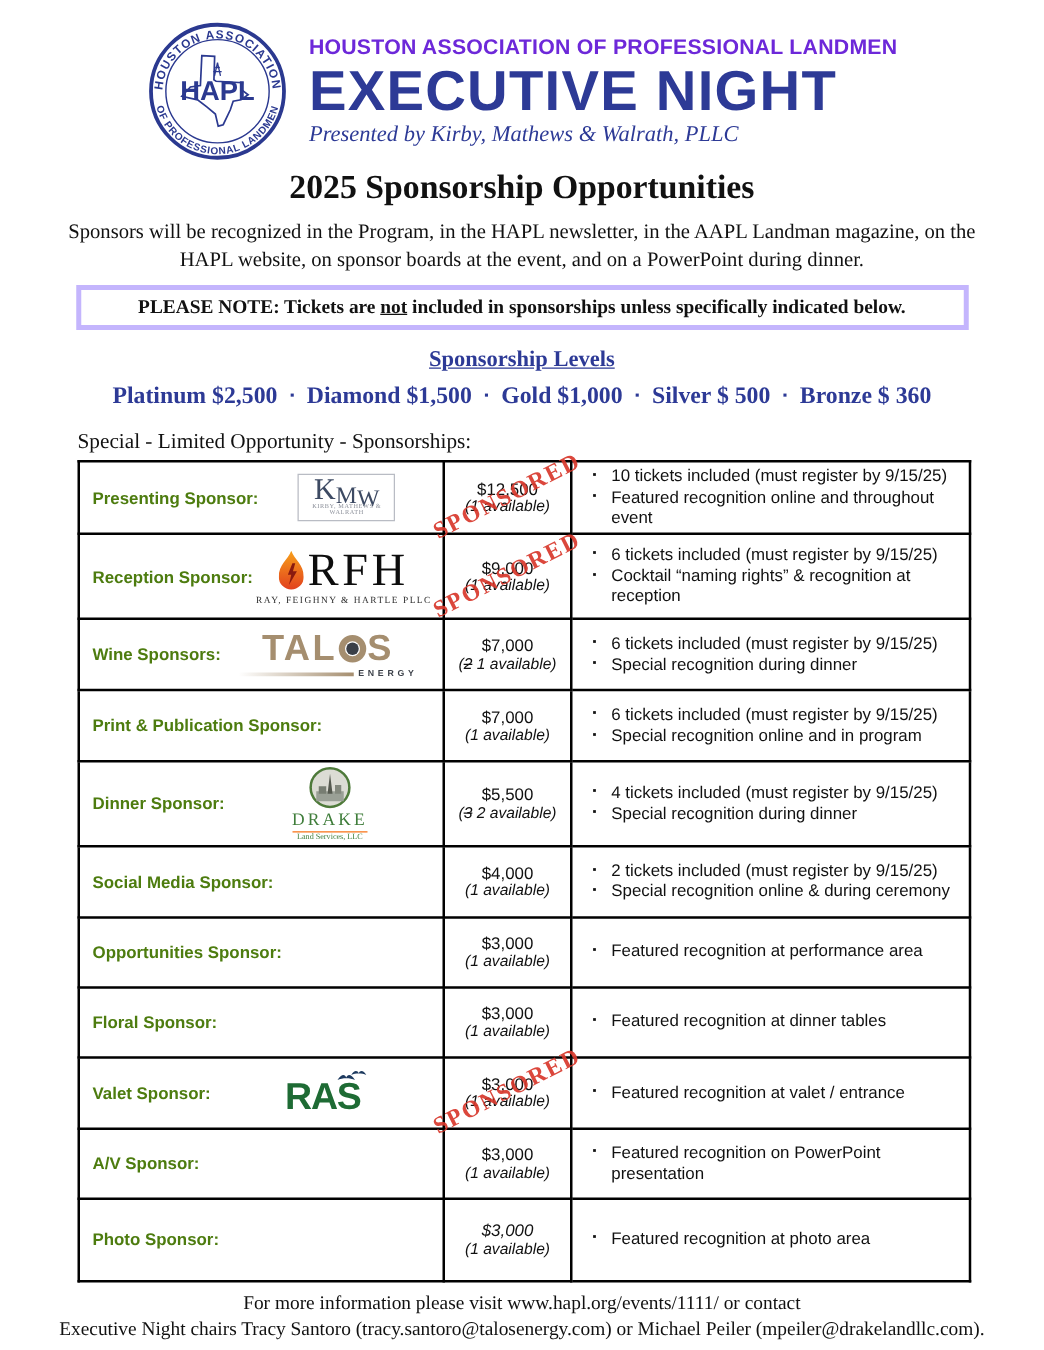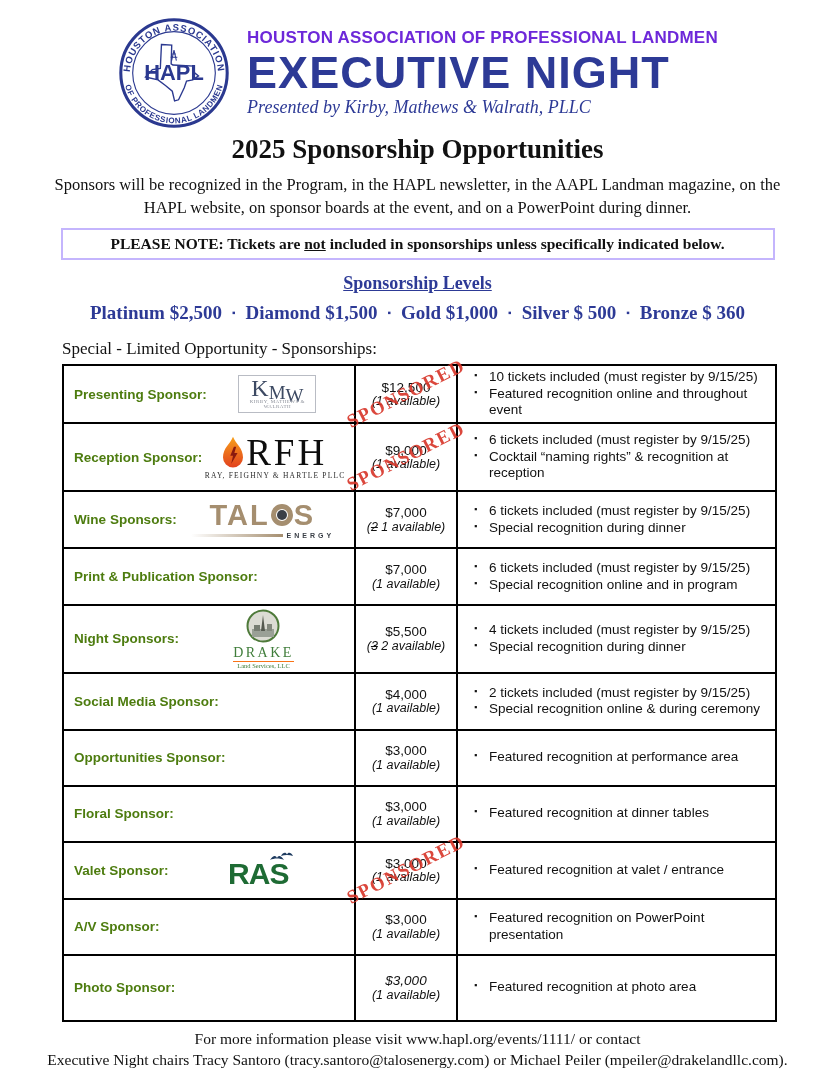--- a/index.html
+++ b/index.html
@@ -21,21 +21,21 @@
     color:#2d3a96; font-family:"Liberation Sans", sans-serif; font-weight:bold;
     font-size:45px; line-height:1.02; letter-spacing:1px; margin-top:2px;
   }
   .presented-by { color:#2d3a96; font-style:italic; font-size:18px; margin-top:2px; }
 
   .page-title { text-align:center; font-weight:bold; font-size:27px; margin-top:4px; }
 
   .intro { text-align:center; font-size:16.5px; line-height:1.4; width:740px; margin:8px auto 0; }
 
   .note-box {
-    width:714px; margin:9px auto 0; border:2px solid #c4b5fd; padding:5px 4px;
+    width:714px; margin:9px auto 0; border:4px solid #c4b5fd; padding:5px 4px;
     text-align:center; font-weight:bold; font-size:15.5px;
   }
   .note-box .u { text-decoration:underline; }
 
   .levels-heading {
     text-align:center; color:#2d3a96; font-weight:bold; font-size:18px;
     text-decoration:underline; margin-top:13px;
   }
   .levels-line { text-align:center; color:#2d3a96; font-weight:bold; font-size:19px; margin-top:8px; }
   .levels-line .sep { display:inline-block; font-size:10px; vertical-align:3px; margin:0 10px; }
@@ -256,21 +256,21 @@
           <ul class="benefits">
       <li>6 tickets included (must register by 9/15/25)</li>
       <li>Special recognition online and in program</li>
     </ul>
         </td>
   </tr>
 
   <tr style="height:57px;">
     <td class="c1">
           <div class="c1w">
-      <span class="row-label">Night Sponsors:</span>
+      <span class="row-label">Dinner Sponsor:</span>
       <span class="logo-spot">
         <span class="drake-logo">
           <svg width="34" height="34" viewBox="0 0 34 34" style="display:block;margin:0 auto;">
             <circle cx="17" cy="17" r="15.5" fill="#dcdcd4" stroke="#4e7a3a" stroke-width="2"></circle>
             <rect x="6" y="20" width="22" height="8" fill="#9aa096"></rect>
             <path d="M15 22 L17 6 L19 22 Z" fill="#55594f"></path>
             <rect x="8" y="16" width="6" height="6" fill="#777d72"></rect>
             <rect x="21" y="15" width="5" height="7" fill="#83887d"></rect>
           </svg>
           <span class="drake-word">DRAKE</span>

